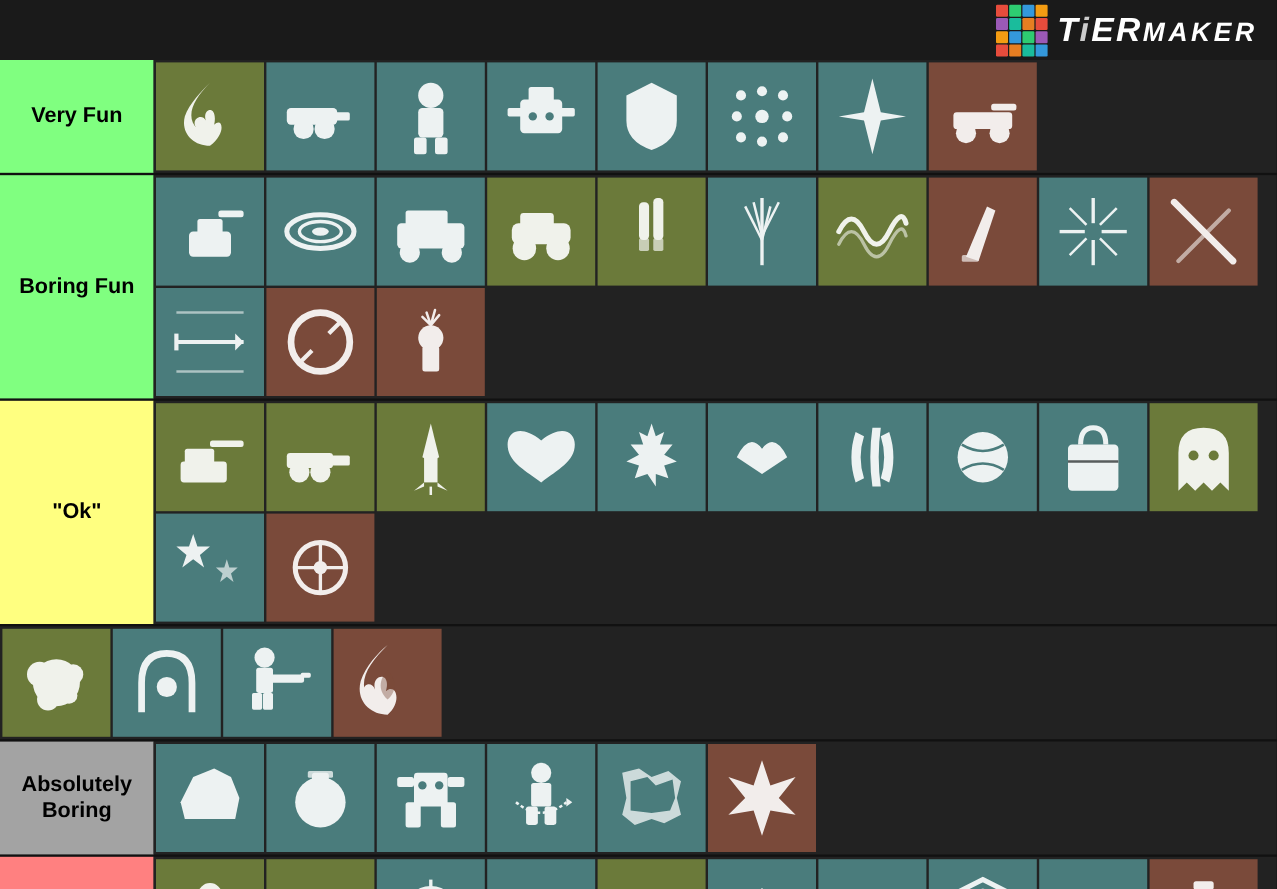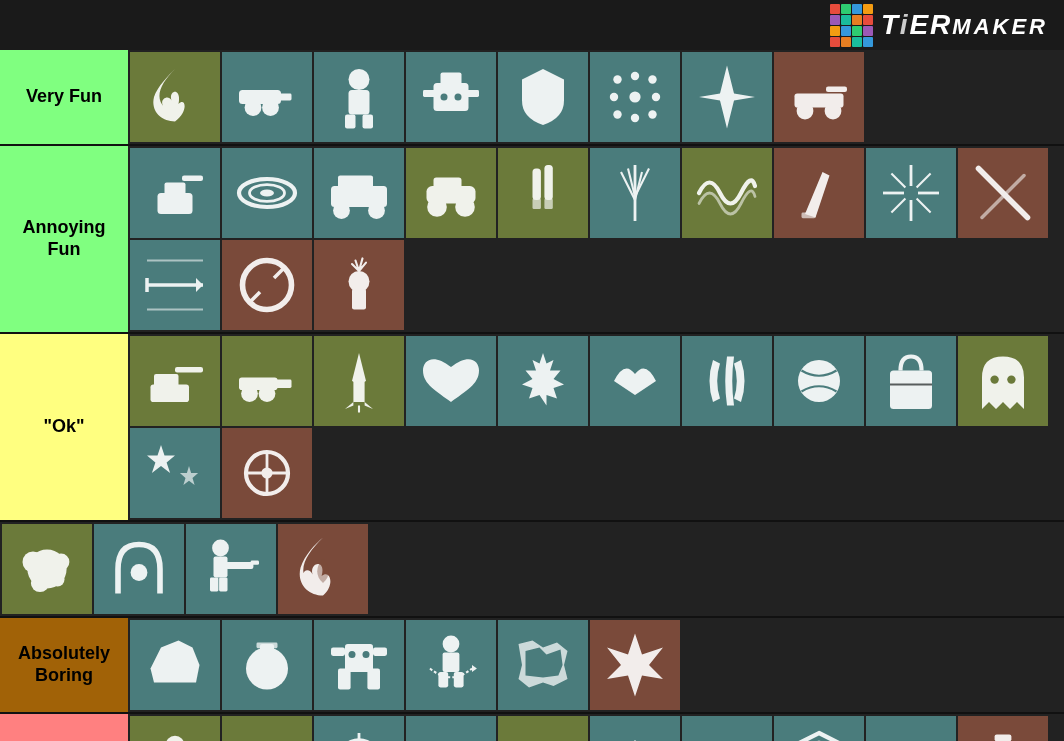--- a/index.html
+++ b/index.html
@@ -185,21 +185,21 @@
             <svg viewBox="0 0 100 100">
               <rect x="15" y="45" width="70" height="20" rx="4" fill="white"></rect>
               <circle cx="30" cy="70" r="12" fill="white"></circle>
               <circle cx="70" cy="70" r="12" fill="white"></circle>
               <rect x="60" y="35" width="30" height="8" rx="3" fill="white"></rect>
             </svg>
           </div>
         </div>
       </div>
       <div class="tier-row tier-chaotic-fun">
-        <div class="tier-label" style="background: rgb(128, 255, 128);">Annoying Fun</div>
+        <div class="tier-label" style="background: rgb(128, 255, 128);">Boring Fun</div>
         <div class="tier-items">
           <div class="tier-item" style="background: rgb(74, 124, 124);">
             <svg viewBox="0 0 100 100">
               <rect x="25" y="50" width="50" height="30" rx="5" fill="white"></rect>
               <rect x="35" y="35" width="30" height="20" rx="3" fill="white"></rect>
               <rect x="60" y="25" width="30" height="8" rx="3" fill="white"></rect>
             </svg>
           </div>
           <div class="tier-item" style="background: rgb(74, 124, 124);">
             <svg viewBox="0 0 100 100">
@@ -412,21 +412,21 @@
           </div>
           <div class="tier-item" style="background: rgb(122, 74, 58);">
             <svg viewBox="0 0 100 100">
               <path d="M50 5 C30 25 15 45 25 65 C15 55 30 45 35 58 C30 40 55 35 48 60 C60 50 68 72 50 88 C28 88 12 70 18 48 C24 30 38 15 50 5Z" fill="white"></path>
               <path d="M50 35 C40 45 38 60 50 70 C62 60 60 45 50 35Z" fill="#7a4a3a" opacity="0.4"></path>
             </svg>
           </div>
         </div>
       </div>
       <div class="tier-row tier-boring">
-        <div class="tier-label" style="background: #a16207;">Absolutely Boring</div>
+        <div class="tier-label" style="background: #a3a3a3;">Absolutely Boring</div>
         <div class="tier-items">
           <div class="tier-item" style="background: rgb(74, 124, 124);">
             <svg viewBox="0 0 100 100">
               <path d="M20 75 L15 55 L30 25 L55 15 L75 25 L85 50 L80 75 Z" fill="white"></path>
             </svg>
           </div>
           <div class="tier-item" style="background: rgb(74, 124, 124);">
             <svg viewBox="0 0 100 100">
               <circle cx="50" cy="55" r="30" fill="white"></circle>
               <rect x="40" y="20" width="20" height="20" rx="3" fill="white"></rect>

